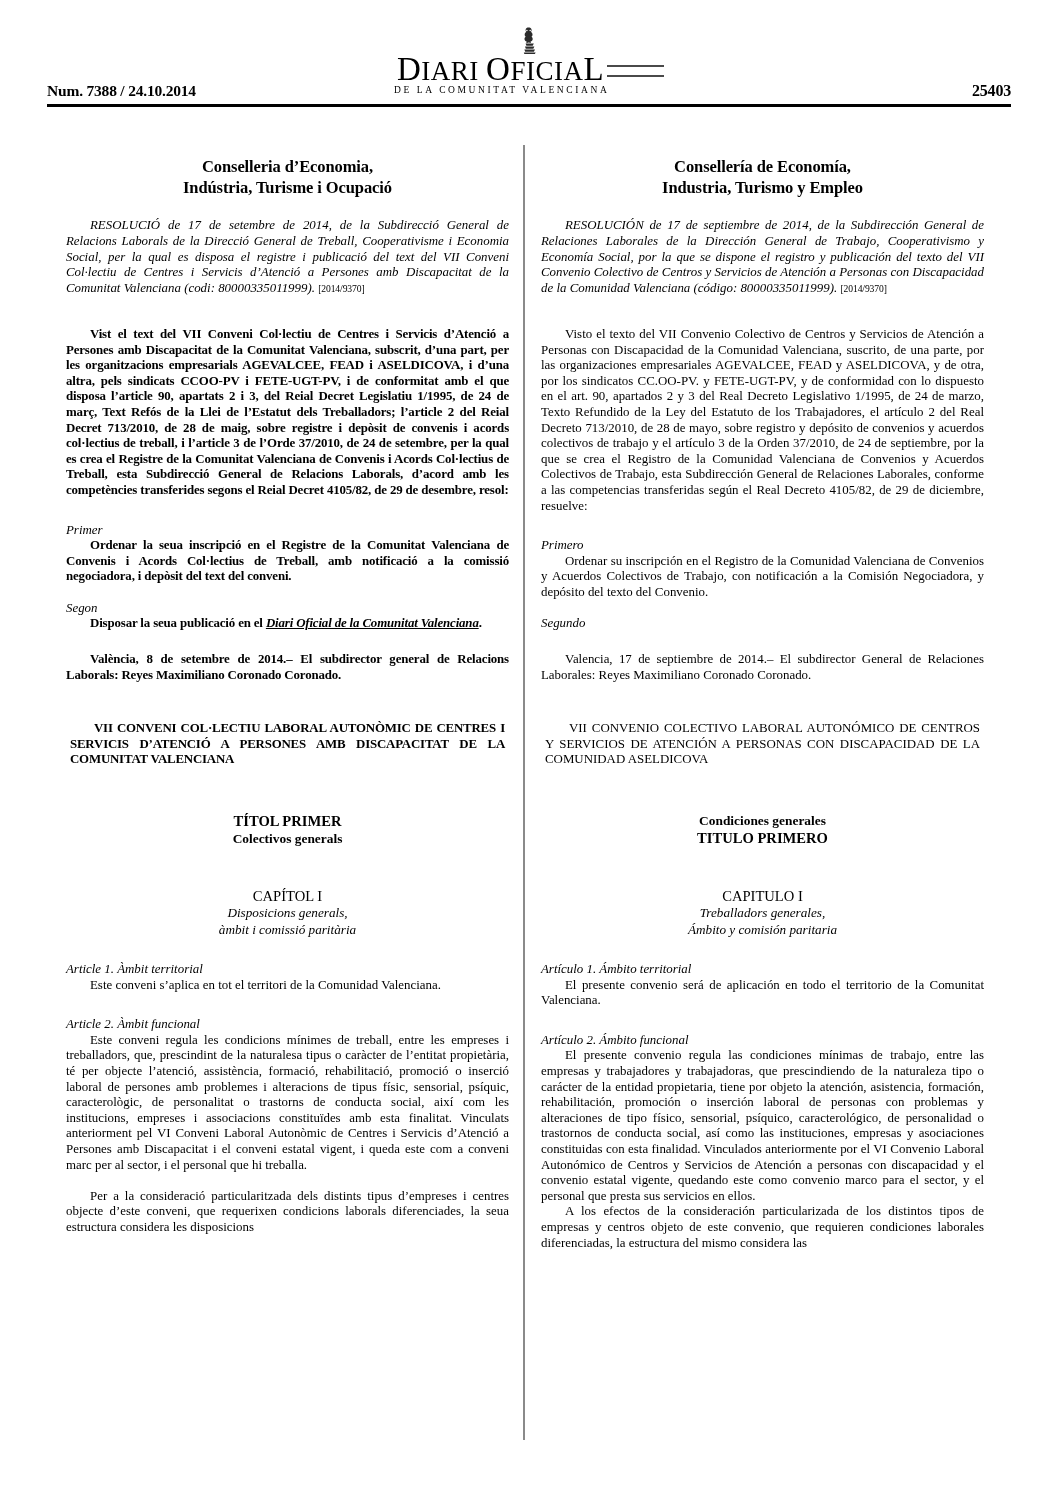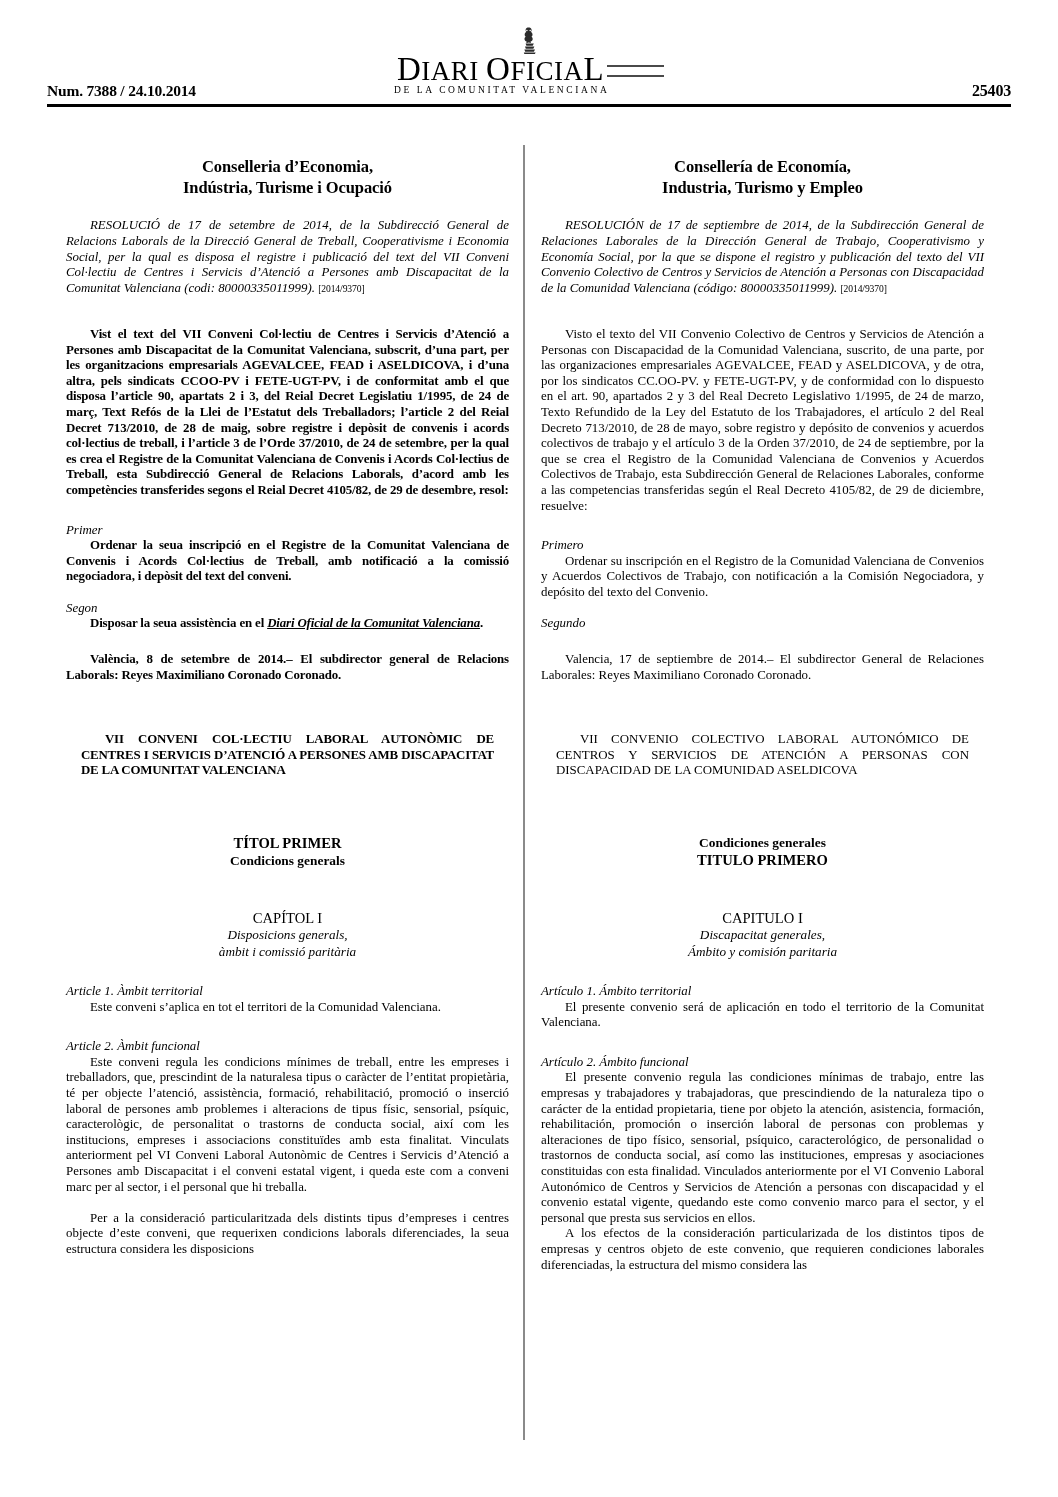--- a/index.html
+++ b/index.html
@@ -167,21 +167,21 @@
 
   .ordinal {
     margin: 0;
     font-style: italic;
     font-size: 12.9px;
     line-height: 15.6px;
     text-indent: 0;
   }
 
   .conveni-title {
-    margin: 15px;
+    margin: 4px;
     text-align: justify;
     font-size: 12.9px;
     line-height: 15.6px;
     text-indent: 24px;
   }
   .conveni-title.bold { font-weight: bold; letter-spacing: -0.2px; }
 
   .centered {
     text-align: center;
     text-indent: 0;
@@ -277,37 +277,37 @@
 
     <p class="ordinal">Primer</p>
     <div class="bold-block">
       <p class="body">Ordenar la seua inscripció en el Registre de la Comunitat Valenciana de Convenis i Acords Col·lectius de Treball, amb notificació a la comissió negociadora, i depòsit del text del conveni.</p>
     </div>
 
     <div class="sp-16"></div>
 
     <p class="ordinal">Segon</p>
     <div class="bold-block">
-      <p class="body"><span>Disposar la seua assistència en el </span><i class="it">Diari Oficial de la Comunitat Valenciana</i><span>.</span></p>
+      <p class="body"><span>Disposar la seua publicació en el </span><i class="it">Diari Oficial de la Comunitat Valenciana</i><span>.</span></p>
     </div>
 
     <div class="sp-20"></div>
 
     <div class="bold-block">
       <p class="body">València, 8 de setembre de 2014.– El subdirector general de Relacions Laborals: Reyes Maximiliano Coronado Coronado.</p>
     </div>
 
     <div class="sp-34"></div>
 
     <p class="conveni-title bold">VII CONVENI COL·LECTIU LABORAL AUTONÒMIC DE CENTRES I SERVICIS D’ATENCIÓ A PERSONES AMB DISCAPACITAT DE LA COMUNITAT VALENCIANA</p>
 
     <div class="sp-40"></div>
 
     <p class="centered titol">TÍTOL PRIMER</p>
-    <p class="centered titol-sub">Condicions generals</p>
+    <p class="centered titol-sub">Colectivos generals</p>
 
     <div class="sp-40"></div>
 
     <p class="centered capitol">CAPÍTOL I</p>
     <p class="centered capitol-sub">Disposicions generals,</p>
     <p class="centered capitol-sub">àmbit i comissió paritària</p>
 
     <div class="sp-24"></div>
 
     <p class="art-head">Article 1. Àmbit territorial</p>
@@ -351,21 +351,21 @@
     <p class="conveni-title">VII CONVENIO COLECTIVO LABORAL AUTONÓMICO DE CENTROS Y SERVICIOS DE ATENCIÓN A PERSONAS CON DISCAPACIDAD DE LA COMUNIDAD ASELDICOVA</p>
 
     <div class="sp-40"></div>
 
     <p class="centered titol-sub">Condiciones generales</p>
     <p class="centered titol">TITULO PRIMERO</p>
 
     <div class="sp-40"></div>
 
     <p class="centered capitol">CAPITULO I</p>
-    <p class="centered capitol-sub">Discapacitat generales,</p>
+    <p class="centered capitol-sub">Treballadors generales,</p>
     <p class="centered capitol-sub">Ámbito y comisión paritaria</p>
 
     <div class="sp-24"></div>
 
     <p class="art-head">Artículo 1. Ámbito territorial</p>
     <p class="body">El presente convenio será de aplicación en todo el territorio de la Comunitat Valenciana.</p>
 
     <div class="sp-24"></div>
 
     <p class="art-head">Artículo 2. Ámbito funcional</p>

